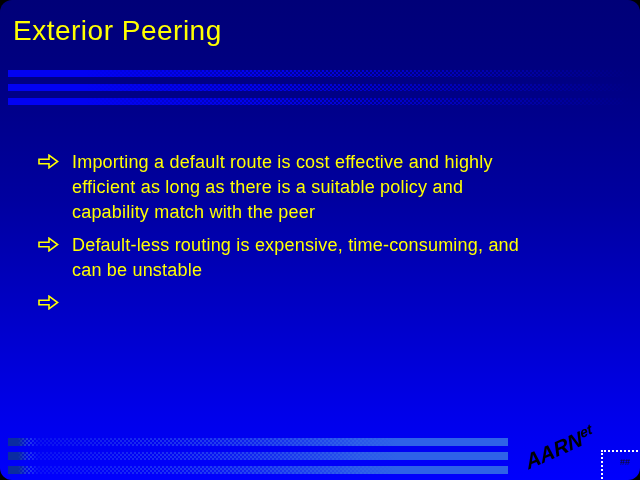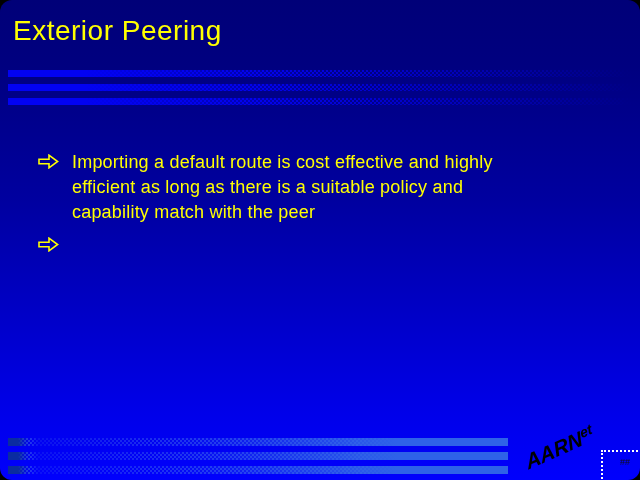--- a/index.html
+++ b/index.html
@@ -90,20 +90,29 @@
       <span class="bullet-icon">
         <svg width="21" height="15" viewBox="0 0 21 15">
           <path d="M1 5.2 H11 V1.2 L19.6 7.5 L11 13.8 V9.8 H1 Z" fill="none" stroke="#ffff00" stroke-width="1.6"></path>
         </svg>
       </span>
       <div class="bullet-text">Importing a default route is cost effective and highly
 efficient as long as there is a suitable policy and
 capability match with the peer</div>
     </div>
 
+    <div class="bullet-item">
+      <span class="bullet-icon">
+        <svg width="21" height="15" viewBox="0 0 21 15">
+          <path d="M1 5.2 H11 V1.2 L19.6 7.5 L11 13.8 V9.8 H1 Z" fill="none" stroke="#ffff00" stroke-width="1.6"></path>
+        </svg>
+      </span>
+      <div class="bullet-text">Default-less routing is expensive, time-consuming, and
+can be unstable</div>
+    </div>
 
     <div class="bullet-item">
       <span class="bullet-icon">
         <svg width="21" height="15" viewBox="0 0 21 15">
           <path d="M1 5.2 H11 V1.2 L19.6 7.5 L11 13.8 V9.8 H1 Z" fill="none" stroke="#ffff00" stroke-width="1.6"></path>
         </svg>
       </span>
     </div>
 
   </div>

